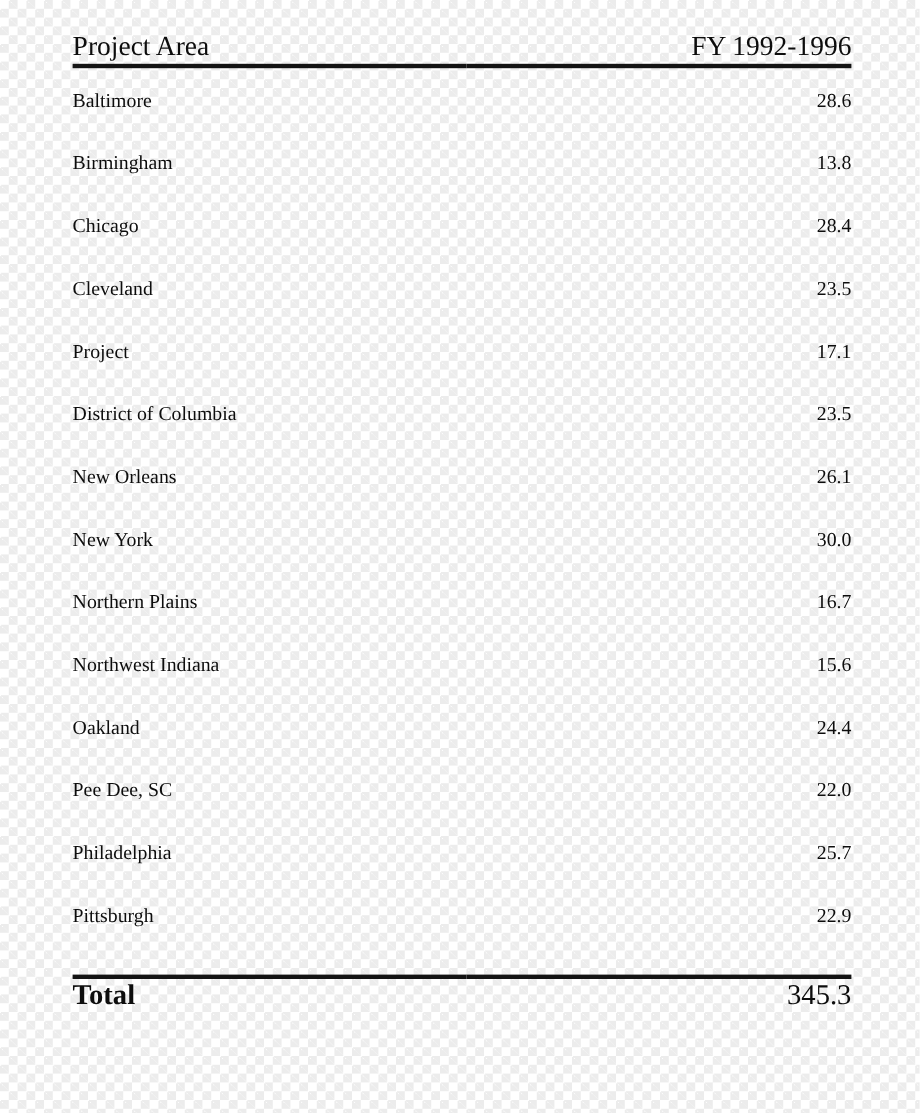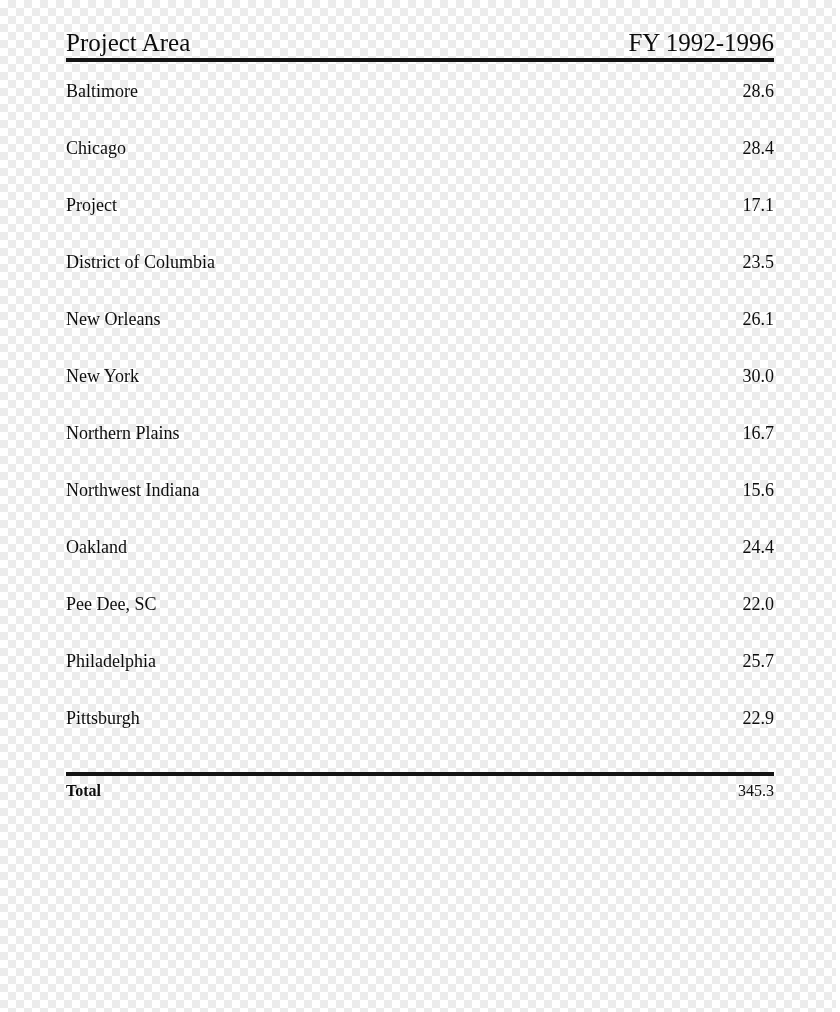--- a/index.html
+++ b/index.html
@@ -65,21 +65,21 @@
   tbody tr:first-child td {
     padding-top: 14px;
   }
   tbody tr.last-data td {
     padding-bottom: 12px;
   }
   tfoot tr.total-row {
     border-top: 4px solid #141414;
   }
   tfoot td {
-    font-size: 16px;
+    font-size: 26px;
     line-height: 30px;
     padding-top: 18px;
     margin-left: 32px;
   }
   tfoot td.col-area {
     font-weight: bold;
   }
 </style>
 </head>
 <body>
@@ -92,22 +92,30 @@
           <th class="col-area">Project Area</th>
           <th class="col-value">FY 1992-1996</th>
         </tr>
       </thead>
       <tbody>
         <tr>
           <td class="col-area">Baltimore</td>
           <td class="col-value">28.6</td>
         </tr>
         <tr>
+          <td class="col-area">Birmingham</td>
+          <td class="col-value">13.8</td>
+        </tr>
+        <tr>
           <td class="col-area">Chicago</td>
           <td class="col-value">28.4</td>
+        </tr>
+        <tr>
+          <td class="col-area">Cleveland</td>
+          <td class="col-value">23.5</td>
         </tr>
         <tr>
           <td class="col-area">Project</td>
           <td class="col-value">17.1</td>
         </tr>
         <tr>
           <td class="col-area">District of Columbia</td>
           <td class="col-value">23.5</td>
         </tr>
         <tr>

